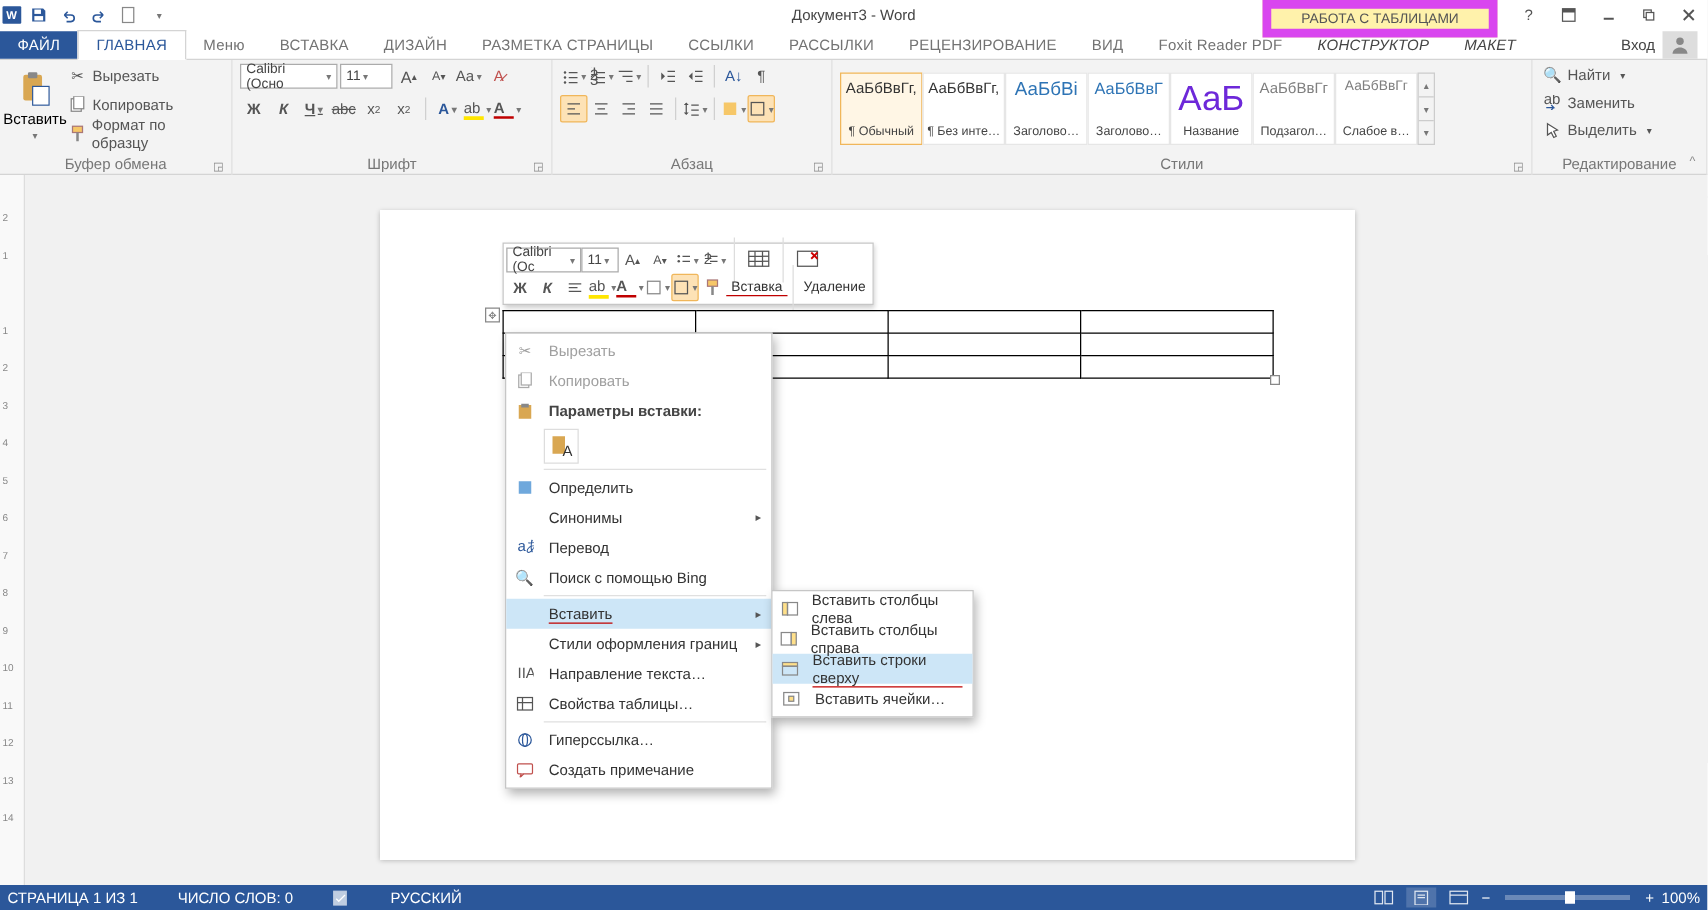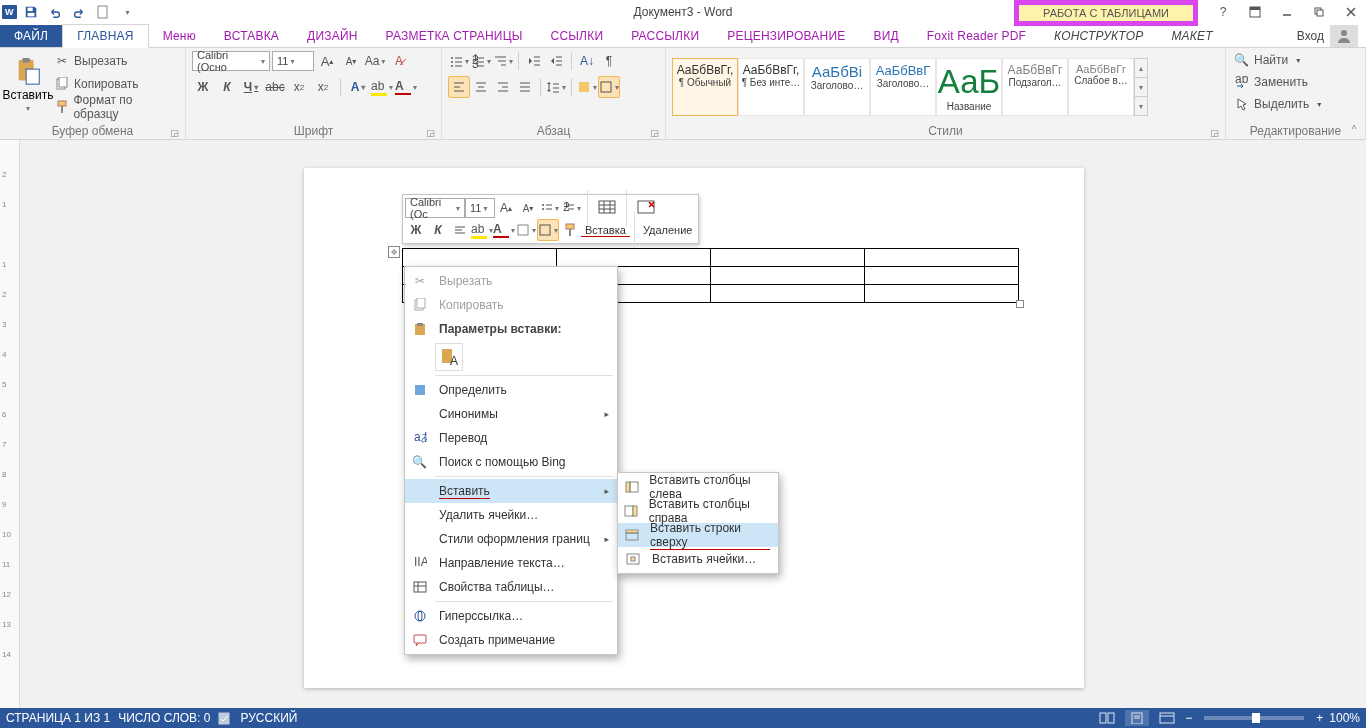--- a/index.html
+++ b/index.html
@@ -6,27 +6,27 @@
   body { width:1366px; height:728px; background:#fff; overflow:hidden; position:relative; }
 
   
   .titlebar { height:24px; background:#fff; display:flex; align-items:center; position:relative; }
   .qat { display:flex; align-items:center; gap:0; padding-left:2px; }
   .qat-item { width:24px; height:22px; display:flex; align-items:center; justify-content:center; color:#444; cursor:pointer; }
   .app-logo { background:#2b579a; color:#fff; font-size:9px; font-weight:bold; padding:2px 3px; margin-right:2px; border-radius:1px;}
   .title-center { position:absolute; left:50%; transform:translateX(-50%); font-size:12px; color:#444; }
   .title-right { margin-left:auto; display:flex; align-items:center; gap:2px; }
   .win-btn { width:30px; height:22px; display:flex; align-items:center; justify-content:center; color:#555; cursor:pointer; }
-  .table-tools { position:absolute; right:168px; top:0; background:#fff2ab; border:5px solid #d946ef; padding:2px 24px; font-size:11px; color:#555; }
+  .table-tools { position:absolute; right:168px; top:0; background:#fff2ab; border:7px solid #d946ef; padding:2px 24px; font-size:11px; color:#555; }
   .avatar { width:28px; height:22px; background:#ddd; display:flex; align-items:center; justify-content:center; margin-left:2px;}
   .avatar svg { fill:#888; }
 
   
   .tabs { height:24px; background:#fff; display:flex; align-items:flex-end; border-bottom:1px solid #d4d4d4; }
-  .tab { padding:4px 14px; font-size:12px; color:#a21caf; text-transform:uppercase; cursor:pointer; letter-spacing:.2px;}
+  .tab { padding:4px 14px; font-size:12px; color:#737373; text-transform:uppercase; cursor:pointer; letter-spacing:.2px;}
   .tab.file { background:#2b579a; color:#fff; }
   .tab.active { background:#fff; border:1px solid #d4d4d4; border-bottom:1px solid #fff; color:#2b579a; position:relative; top:1px;}
   .tab.tool { color:#444;font-style:italic; }
   .tab-right { margin-left:auto; padding-right:8px; font-size:12px; color:#444; display:flex; align-items:center; gap:4px;}
 
   
   .ribbon { height:92px; background:#f3f3f3; border-bottom:1px solid #d4d4d4; display:flex; }
   .group { border-right:1px solid #e0e0e0; padding:2px 6px 0 6px; display:flex; flex-direction:column; position:relative; height:92px; }
   .group-body { flex:1; display:flex; align-items:flex-start; gap:2px;}
   .group-label { text-align:center; font-size:11px; color:#777; padding-bottom:2px; position:relative;}
@@ -50,21 +50,21 @@
   .dd::after { content:"▾"; font-size:8px; margin-left:2px; color:#777;}
   .underline-red { border-bottom:2px solid #c00000; width:16px; display:inline-block;}
   .underline-yel { border-bottom:3px solid #ffe600; width:16px; display:inline-block;}
 
   
   .para-group .row { display:flex; align-items:center; gap:0; height:22px;}
   .sep { width:1px; height:18px; background:#d0d0d0; margin:0 4px;}
 
   
   .styles-body { display:flex; align-items:center; gap:0;}
-  .style-item { width:66px; height:58px; border:1px solid #e6e6e6; background:#fff; display:flex; flex-direction:column; align-items:center; cursor:pointer; padding:4px 2px;}
+  .style-item { width:66px; height:58px; border:1px solid #e6e6e6; background:#fff; display:flex; flex-direction:column; align-items:center; justify-content:space-between; cursor:pointer; padding:4px 2px;}
   .style-item.sel { border:1px solid #f0b65a; background:#fff6e5;}
   .style-prev { font-size:12px; color:#333;}
   .style-name { font-size:10px; color:#444; white-space:nowrap; overflow:hidden; text-overflow:ellipsis; max-width:62px;}
   .gallery-ctrl { width:14px; height:58px; border:1px solid #ccc; display:flex; flex-direction:column;}
   .gallery-ctrl div { flex:1; display:flex; align-items:center; justify-content:center; font-size:8px; color:#777; cursor:pointer; border-bottom:1px solid #ccc;}
 
   
   .edit-group .small-item { height:20px; }
   .collapse-btn { position:absolute; right:2px; bottom:2px; width:18px; height:18px; display:flex; align-items:center; justify-content:center; font-size:10px; color:#888; cursor:pointer;}
 
@@ -97,21 +97,21 @@
   .ctx-item.hover { background:#cde6f7;}
   .ctx-ico { width:22px; height:18px; display:flex; align-items:center; justify-content:center;}
   .ctx-item .arrow { margin-left:auto; font-size:9px; color:#555;}
   .ctx-sep { height:1px; background:#e0e0e0; margin:2px 4px 2px 30px;}
   .ctx-header { font-weight:bold; color:#444; cursor:default;}
   .ctx .red-line { border-bottom:1.5px solid #c00000;}
   .paste-opt { width:28px; height:28px; border:1px solid #ddd; background:#fff; margin-left:30px; display:flex; align-items:center; justify-content:center; cursor:pointer;}
   .ctx1 { left:0; top:0;}
 
   
-  .status { position:absolute; bottom:0; left:0; right:0; height:20px; background:#2b579a; color:#fff; display:flex; align-items:center; font-size:11px; padding:0 6px; gap:8px;}
+  .status { position:absolute; bottom:0; left:0; right:0; height:20px; background:#2b579a; color:#fff; display:flex; align-items:center; font-size:11px; padding:0 6px; gap:32px;}
   .status .right { margin-left:auto; display:flex; align-items:center; gap:6px;}
   .view-btn { width:24px; height:16px; display:flex; align-items:center; justify-content:center; cursor:pointer; opacity:.85;}
   .view-btn.active { background:rgba(255,255,255,.2);}
   .zoom-slider { width:100px; height:4px; background:rgba(255,255,255,.3); position:relative; margin:0 6px;}
   .zoom-thumb { width:8px; height:10px; background:#fff; position:absolute; left:48px; top:-3px;}
   .ctx-wrap { position:absolute; }
   .hruler-inner{display:flex;gap:25px;padding-left:280px;}
   .hruler-inner .neg{color:#bbb;}
   
   svg { display:block; }
@@ -390,21 +390,21 @@
         </div>
         <div class="style-item">
           <span class="style-prev" style="color:#2e74b5;font-size:15px">АаБбВі</span>
           <span class="style-name">Заголово…</span>
         </div>
         <div class="style-item">
           <span class="style-prev" style="color:#2e74b5;font-size:13px">АаБбВвГ</span>
           <span class="style-name">Заголово…</span>
         </div>
         <div class="style-item">
-          <span class="style-prev" style="color:#15803d;font-size:33px">АаБ</span>
+          <span class="style-prev" style="color:#6d28d9;font-size:28px">АаБ</span>
           <span class="style-name">Название</span>
         </div>
         <div class="style-item">
           <span class="style-prev" style="color:#7f7f7f;font-size:12px">АаБбВвГг</span>
           <span class="style-name">Подзагол…</span>
         </div>
         <div class="style-item">
           <span class="style-prev" style="color:#7f7f7f;font-size:11px">АаБбВвГг</span>
           <span class="style-name">Слабое в…</span>
         </div>
@@ -661,24 +661,20 @@
                 <span>Поиск с помощью Bing</span>
               </div>
           <div class="ctx-sep"></div>
           <div class="ctx-item hover">
                 <span class="ctx-ico"></span>
                 <span class="red-line">Вставить</span>
                 <span class="arrow">▸</span>
               </div>
           <div class="ctx-item">
                 <span class="ctx-ico"></span>
-                <span>Удалить ячейки…</span>
-              </div>
-          <div class="ctx-item">
-                <span class="ctx-ico"></span>
                 <span>Стили оформления границ</span>
                 <span class="arrow">▸</span>
               </div>
           <div class="ctx-item">
                 <span class="ctx-ico">
                   <svg width="14" height="12">
                     <text x="1" y="9" font-size="8" fill="#555">IIA</text>
                   </svg>
                 </span>
                 <span>Направление текста…</span>

